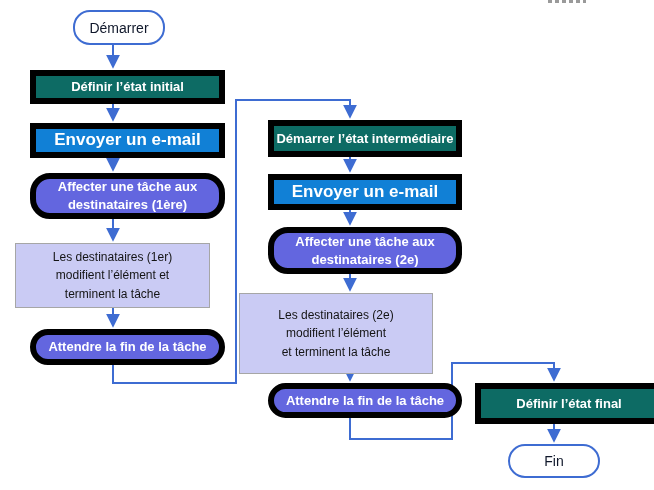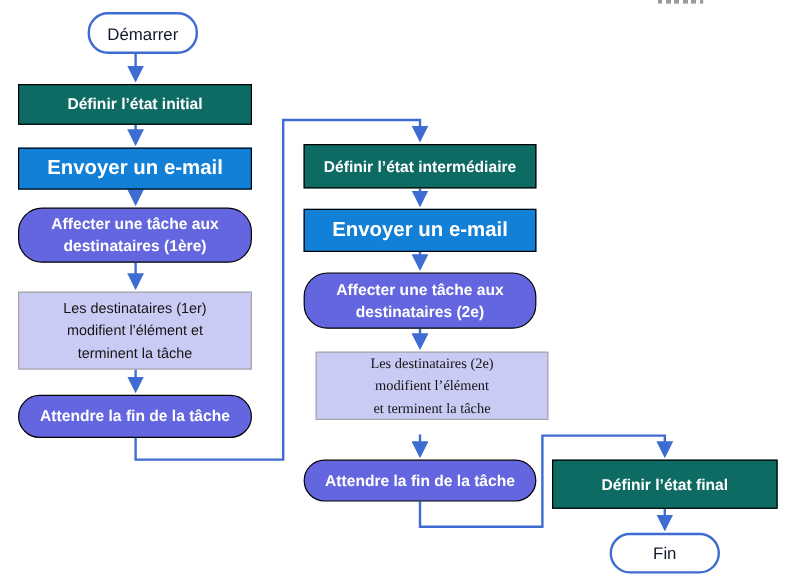--- a/index.html
+++ b/index.html
@@ -4,21 +4,21 @@
 <style>
   html,body{margin:0;padding:0;background:#fff;}
   #canvas{
     position:relative;width:654px;height:490px;background:#fff;overflow:hidden;
     font-family:"Liberation Sans", sans-serif;
   }
   .node{
     position:absolute;display:flex;align-items:center;justify-content:center;
     text-align:center;box-sizing:border-box;white-space:pre-line;
   }
-  .rect{border:1px solid #000000;}
+  .rect{border:6px solid #000000;margin-left:15px;}
   .teal{background:var(--teal);color:#fff;font-weight:600;font-size:13px;line-height:1.35;}
   .blue{background:var(--blue);color:#fff;font-weight:600;font-size:17px;line-height:1.35;}
   .purple{background:var(--purple);color:#fff;font-weight:600;font-size:13px;line-height:1.35;border-radius:20px;}
   .light{background:var(--light-purple);border:1px solid var(--light-border);
          color:#141414;font-weight:400;font-size:12px;line-height:1.55;}
   .pill{
     background:#fff;border:2px solid var(--connector);border-radius:17px;
     color:#0f172a;font-size:14px;font-weight:400;
   }
   #wires{position:absolute;left:0;top:0;width:654px;height:490px;}
@@ -62,28 +62,28 @@
 
   <div class="node rect purple" style="left:15px;top:173px;width:195px;height:46px;">Affecter une tâche aux
 destinataires (1ère)</div>
 
   <div class="node light" style="left:15px;top:243px;width:195px;height:65px;">Les destinataires (1er)
 modifient l’élément et
 terminent la tâche</div>
 
   <div class="node rect purple" style="left:15px;top:329px;width:195px;height:36px;">Attendre la fin de la tâche</div>
 
-  <div class="node rect teal" style="left:253px;top:120px;width:194px;height:37px;">Définir l’état intermédiaire</div>
+  <div class="node rect teal" style="left:253px;top:120px;width:194px;height:37px;">Démarrer l’état intermédiaire</div>
 
   <div class="node rect blue" style="left:253px;top:174px;width:194px;height:36px;">Envoyer un e-mail</div>
 
   <div class="node rect purple" style="left:253px;top:227px;width:194px;height:47px;">Affecter une tâche aux
 destinataires (2e)</div>
 
-  <div class="node light" style="left:263px;top:293px;width:194px;height:57px;font-family:Liberation Serif, serif;">Les destinataires (2e)
+  <div class="node light" style="left:239px;top:293px;width:194px;height:81px;">Les destinataires (2e)
 modifient l’élément
 et terminent la tâche</div>
 
   <div class="node rect purple" style="left:253px;top:383px;width:194px;height:35px;">Attendre la fin de la tâche</div>
 
   <div class="node rect teal" style="left:460px;top:383px;width:188px;height:41px;">Définir l’état final</div>
 
   <div class="node pill" style="left:508px;top:444px;width:92px;height:34px;">Fin</div>
 
   <div class="clip-frag"></div>

